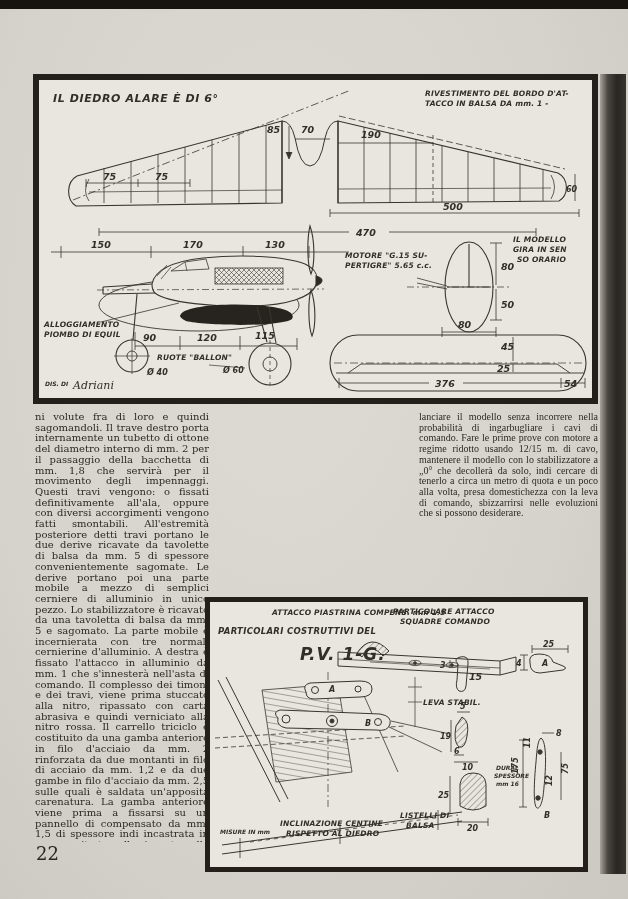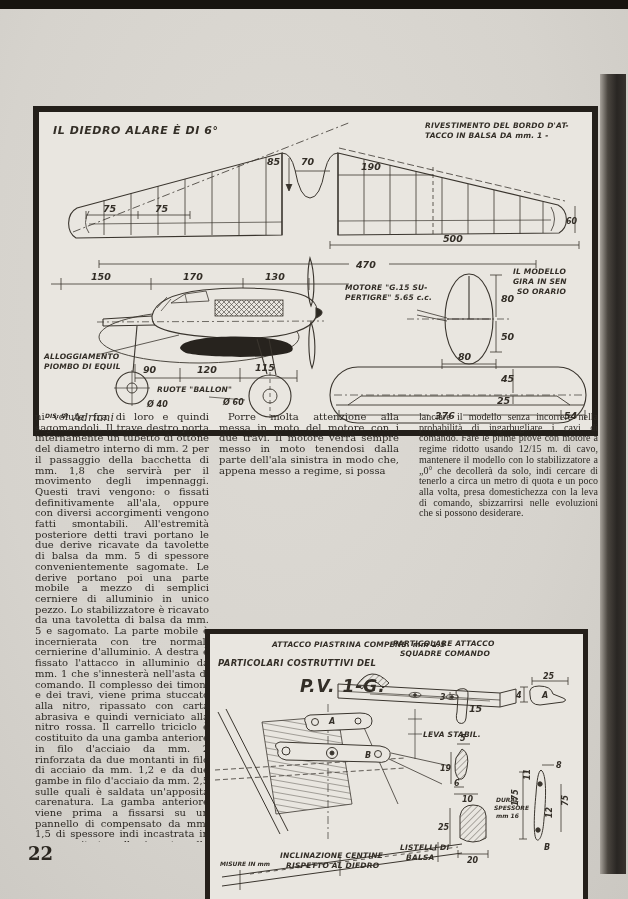--- a/index.html
+++ b/index.html
@@ -1,28 +1,28 @@
 <!DOCTYPE html>
 <html><head>
 <meta charset="utf-8">
 <style>
   html,body{margin:0;padding:0;}
   .page{position:relative;width:628px;height:899px;background:radial-gradient(ellipse at 45% 35%, #dedbd5 0%, #d6d3cd 60%, #cbc8c2 100%);overflow:hidden;font-family:"DejaVu Serif",serif;}
   .topbar{position:absolute;left:0;top:0;width:628px;height:9px;background:#17140f;}
   .edge-right{position:absolute;left:600px;top:74px;width:26px;height:800px;background:linear-gradient(90deg,#a8a39c 0%,#4a453f 30%,#292623 65%,#37322d 100%);}
-  .box{position:absolute;background:#e9e6e0;box-sizing:content-box;margin-top:32px;}
+  .box{position:absolute;background:#e9e6e0;box-sizing:content-box;}
   #mainbox{left:33px;top:74px;width:553px;height:318px;border:6px solid #231f1a;}
   #detailbox{left:205px;top:597px;width:373px;height:265px;border:5px solid #241f1a;}
   .col{position:absolute;font-size:10px;line-height:10.7px;text-align:justify;color:#2d2924;}
   #col1{left:35px;top:412px;width:174px;height:430px;overflow:hidden;}
   #col2{left:219px;top:412px;width:180px;height:183px;overflow:hidden;}
   #col3{left:419px;top:412px;width:179px;height:183px;overflow:hidden;font-family:Liberation Serif, serif;}
   .col p{margin:0;}
   .col p.indent{text-indent:9px;}
-  .pagenum{position:absolute;left:28px;top:843px;font-size:18px;font-weight:bold;color:#2a2620;}
+  .pagenum{position:absolute;left:36px;top:843px;font-size:18px;font-weight:normal;color:#2a2620;}
   svg{display:block;}
   svg text{font-family:"DejaVu Sans",sans-serif;font-style:italic;fill:#332e27;}
   .dim{font-size:9.5px;font-weight:bold;}
   .dim-sm{font-size:8px;font-weight:bold;}
   .lbl{font-size:8.5px;font-weight:bold;letter-spacing:.3px;}
   .lbl-big{font-size:11px;font-weight:bold;letter-spacing:.6px;}
   .lbl-sm{font-size:7.5px;font-weight:bold;letter-spacing:.2px;}
   .lbl-tiny{font-size:6px;font-weight:bold;}
   .sig{font-size:11px;font-family:"DejaVu Serif",serif;font-style:italic;}
   .pv{font-size:17px;font-weight:bold;letter-spacing:1px;}
@@ -215,21 +215,20 @@
         <text class="lbl-tiny" x="6" y="306">DIS. DI</text>
         <text class="sig" x="34" y="309">Adriani</text>
       </g>
     </svg>
   </div>
 
   <div class="col" id="col1">
     <p>ni volute fra di loro e quindi sagomandoli. Il trave destro porta internamente un tubetto di ottone del diametro interno di mm. 2 per il passaggio della bacchetta di mm. 1,8 che servirà per il movimento degli impennaggi. Questi travi vengono: o fissati definitivamente all'ala, oppure con diversi accorgimenti vengono fatti smontabili. All'estremità posteriore detti travi portano le due derive ricavate da tavolette di balsa da mm. 5 di spessore convenientemente sagomate. Le derive portano poi una parte mobile a mezzo di semplici cerniere di alluminio in unico pezzo. Lo stabilizzatore è ricavato da una tavoletta di balsa da mm. 5 e sagomato. La parte mobile è incernierata con tre normali cernierine d'alluminio. A destra è fissato l'attacco in alluminio da mm. 1 che s'innesterà nell'asta di comando. Il complesso dei timoni e dei travi, viene prima stuccato alla nitro, ripassato con carta abrasiva e quindi verniciato alla nitro rossa. Il carrello triciclo è costituito da una gamba anteriore in filo d'acciaio da mm. 2 rinforzata da due montanti in filo di acciaio da mm. 1,2 e da due gambe in filo d'acciaio da mm. 2,5 sulle quali è saldata un'apposita carenatura. La gamba anteriore viene prima a fissarsi su un pannello di compensato da mm. 1,5 di spessore indi incastrata in un apposito tassello ricavato nello spessore della fusoliera. Le due gam-</p>
   </div>
   <div class="col" id="col2">
-    <p class="indent">Porre molta attenzione alla messa in moto del motore con i due travi. Il motore verrà sempre messo in moto tenendosi dalla parte dell'ala sinistra in modo che, appena messo a regime, si possa</p>
   </div>
   <div class="col" id="col3">
     <p>lanciare il modello senza incorrere nella probabilità di ingarbugliare i cavi di comando. Fare le prime prove con motore a regime ridotto usando 12/15 m. di cavo, mantenere il modello con lo stabilizzatore a „0° che decollerà da solo, indi cercare di tenerlo a circa un metro di quota e un poco alla volta, presa domestichezza con la leva di comando, sbizzarrirsi nelle evoluzioni che si possono desiderare.</p>
   </div>
 
   <div class="box" id="detailbox">
     <svg width="373" height="265" viewBox="0 0 373 265">
       <defs>
         <pattern id="hatch" width="4.5" height="4.5" patternUnits="userSpaceOnUse" patternTransform="rotate(45)">
           <line x1="0" y1="0" x2="0" y2="4.5" stroke="#4a453e" stroke-width="0.8"></line>

